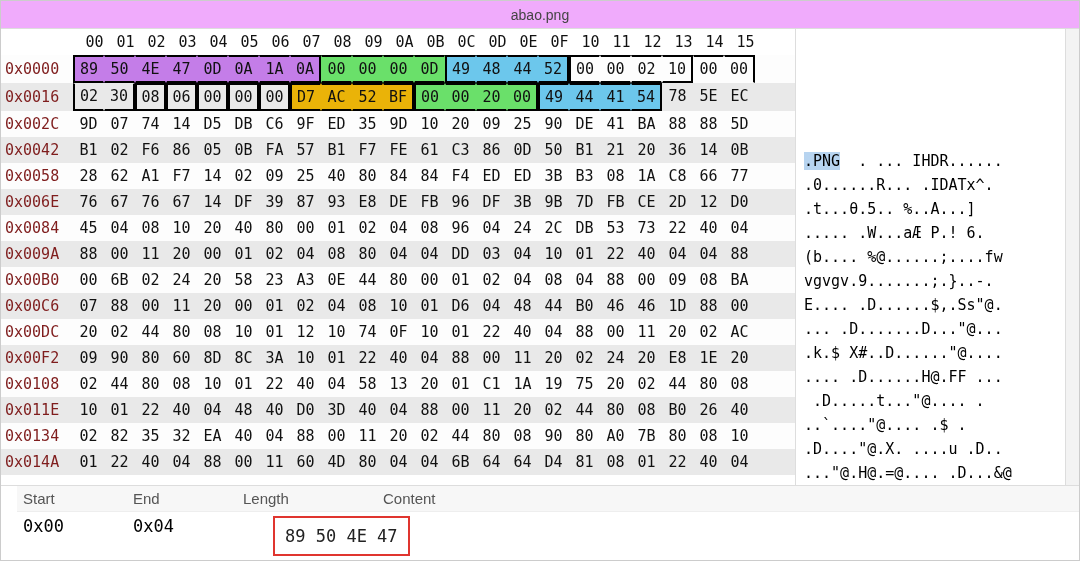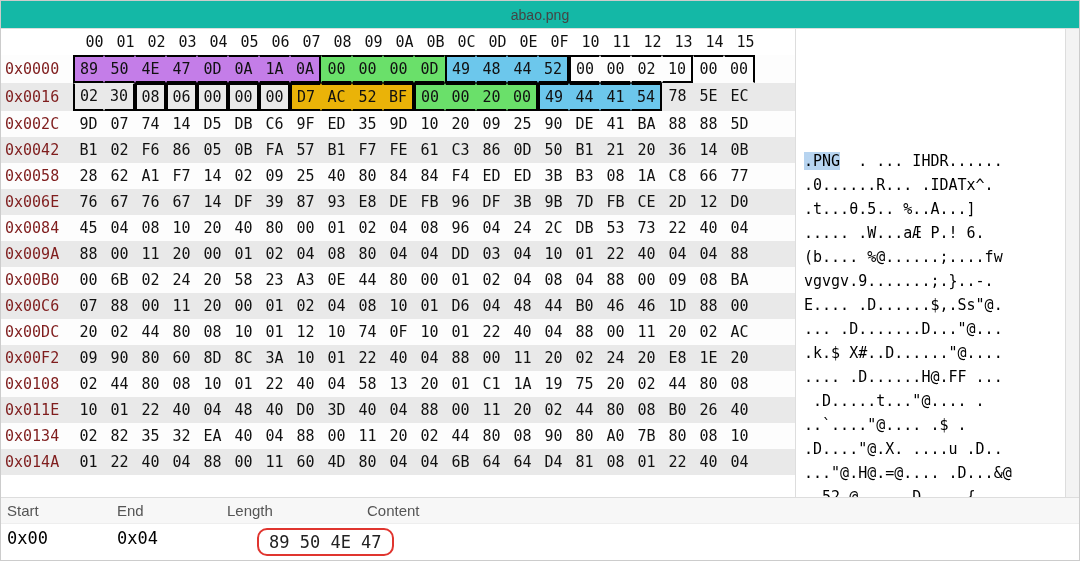--- a/index.html
+++ b/index.html
@@ -13,21 +13,21 @@
     width: 1080px;
     height: 561px;
     background: #fff;
     border: 1px solid #ccc;
     display: flex;
     flex-direction: column;
     overflow: hidden;
   }
   .titlebar {
     height: 28px;
-    background: #14b8a6;
+    background: #f0abfc;
     border-bottom: 1px solid #ddd;
     display: flex;
     align-items: center;
     justify-content: center;
     font-size: 14px;
     color: #444;
   }
   .main {
     flex: 1;
     display: flex;
@@ -97,36 +97,37 @@
   .ascii-rows .arow { height: 24px; white-space: pre; }
 
   .footer {
     border-top: 1px solid #ddd;
     background: #fff;
   }
   .footer-head, .footer-row {
     display: flex;
     font-size: 15px;
     padding: 4px 6px;
+    margin-left: 16px;
   }
   .footer-head {
     color: #555;
     background: #f7f7f7;
     border-bottom: 1px solid #eee;
   }
   .footer-row { font-family: "SF Mono", ui-monospace, Menlo, Consolas, monospace; font-size: 17px; }
   .fcol.start   { width: 110px; }
   .fcol.end     { width: 110px; }
   .fcol.length  { width: 140px; }
   .fcol.content { flex: 1; }
   .content-capsule {
     display: inline-block;
-    padding: 2px 10px;
+    padding: 8px 10px;
     border: 2.5px solid #e0352f;
-    border-radius: 10px;
+    border-radius: 0;
     color: #222;
   }
   .scrollbar {
     width: 14px;
     background: #f3f3f3;
     border-left: 1px solid #ddd;
   }
 </style>
 </head>
 <body>

